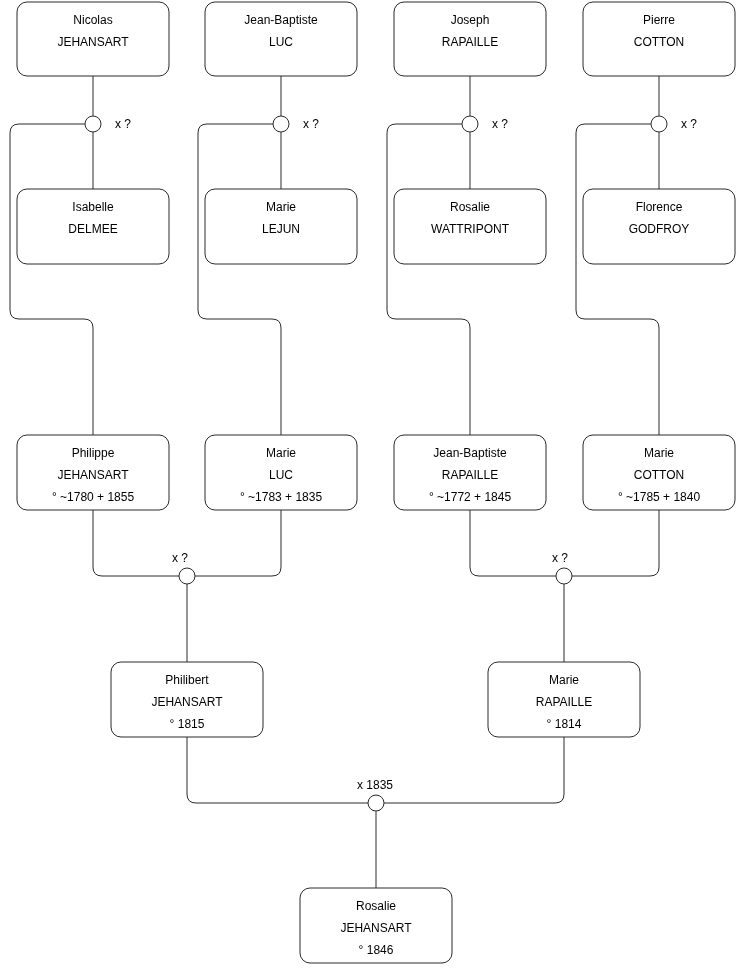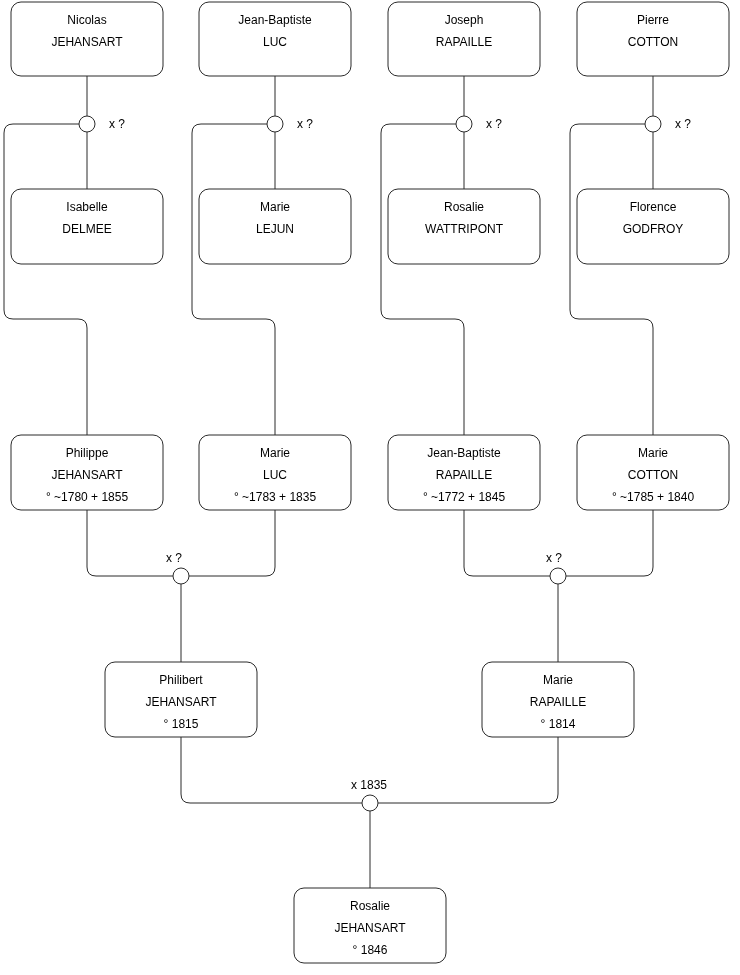--- a/index.html
+++ b/index.html
@@ -11,20 +11,21 @@
   body {
     width: 740px;
     height: 975px;
     font-family: "Liberation Sans", sans-serif;
     overflow: hidden;
   }
   #tree-root {
     position: relative;
     width: 584px;
     height: 975px;
+    padding-left: 6px;
   }
   svg#tree-svg {
     display: block;
     width: 740px;
     height: 975px;
   }
   .conn {
     fill: none;
     stroke: #2b2b2b;
     stroke-width: 1;

